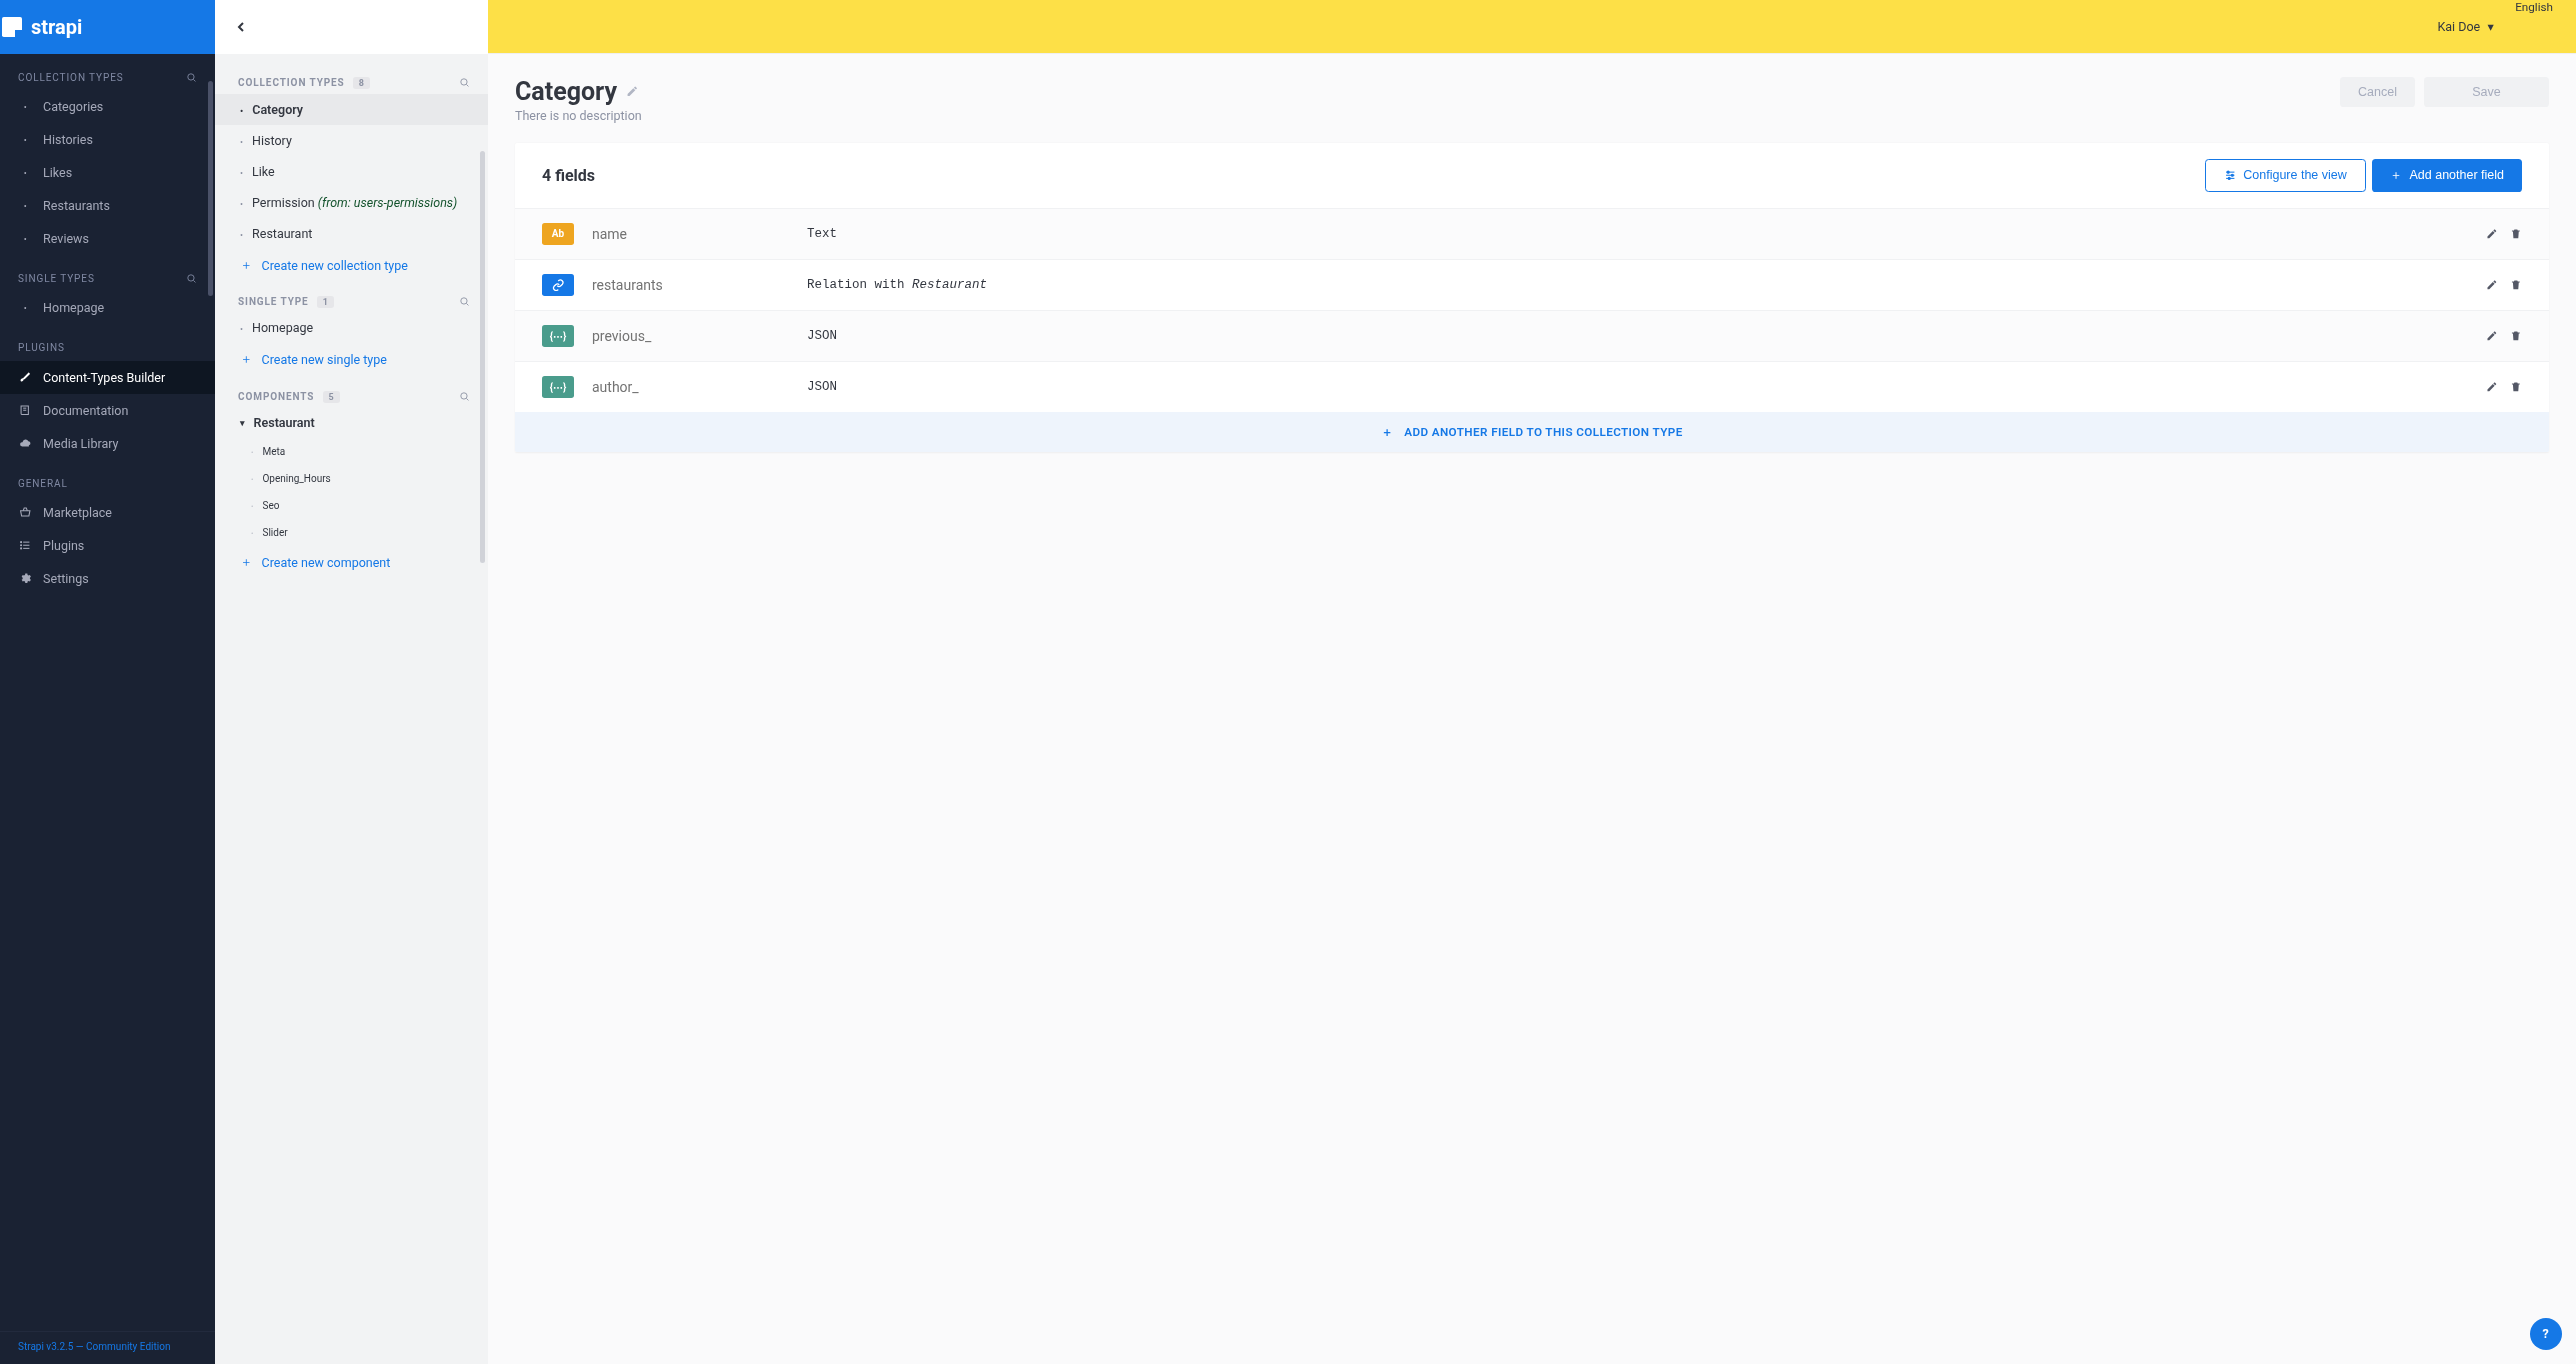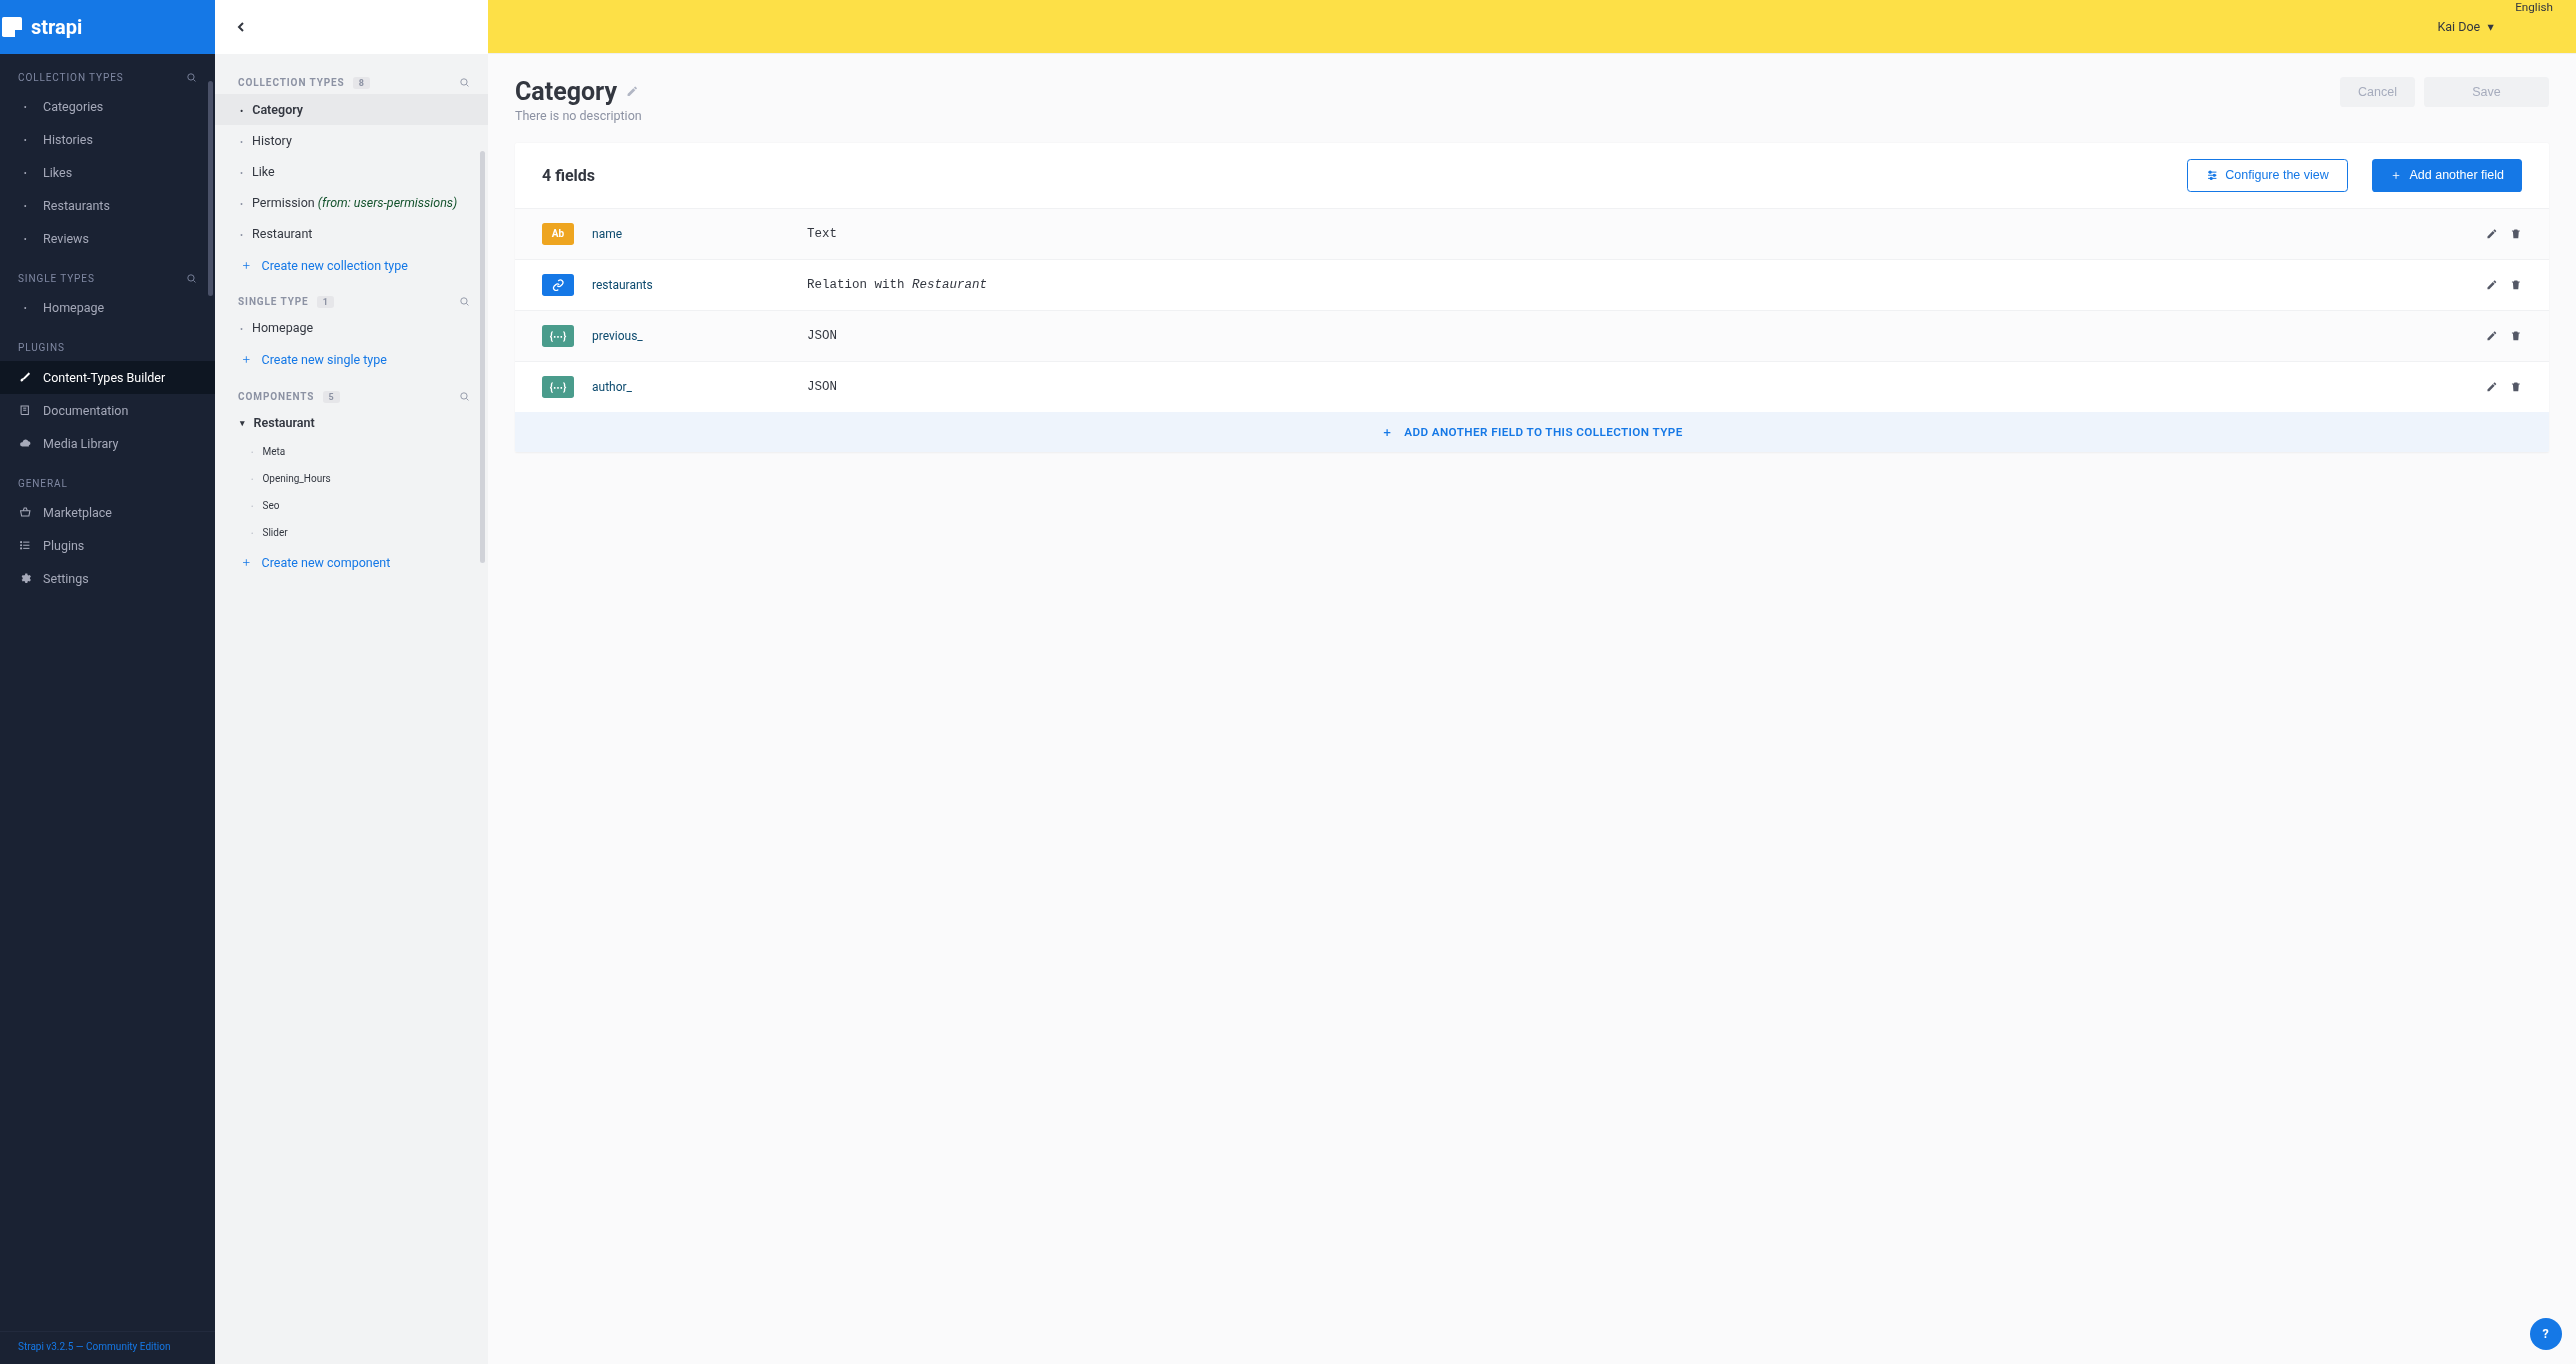--- a/index.html
+++ b/index.html
@@ -250,21 +250,21 @@
   border-radius: 1.8px;
   box-shadow: 0 0.9px 1.8px rgba(0,0,0,0.05);
 }
 .card-header {
   display: flex;
   align-items: center;
   justify-content: space-between;
   padding: 16px 27px;
 }
 .card-title { font-size: 16px; font-weight: 700; }
-.card-actions { display: flex; gap: 24px; border-radius: 16px; }
+.card-actions { display: flex; gap: 6px; border-radius: 16px; }
 
 .field-row {
   display: flex;
   align-items: center;
   padding: 14.3px 27px;
   border-top: 0.9px solid #f0f1f3;
 }
 .field-row:nth-child(even) { background: #fbfbfc; }
 .field-icon {
   width: 32px;
@@ -275,21 +275,21 @@
   justify-content: center;
   color: #fff;
   font-size: 10px;
   font-weight: 700;
   margin-right: 18px;
   flex-shrink: 0;
 }
 .icon-text { background: #eea520; }
 .icon-relation { background: #1578e6; }
 .icon-json { background: #4a9c8c; }
-.field-name { width: 215px; font-size: 12px; color: #0c4a6e; }
+.field-name { width: 215px; font-size: 14px; color: #737373; }
 .field-type { flex: 1; font-size: 12.5px; color: #333740; font-family: Liberation Mono, monospace; }
 .field-type .italic { font-style: italic; }
 .field-actions { display: flex; gap: 12.5px; color: #545866; }
 .field-actions span { cursor: pointer; font-size: 11.7px; }
 
 .add-row {
   background: #eef4fc;
   color: #1578e6;
   display: flex;
   align-items: center;

